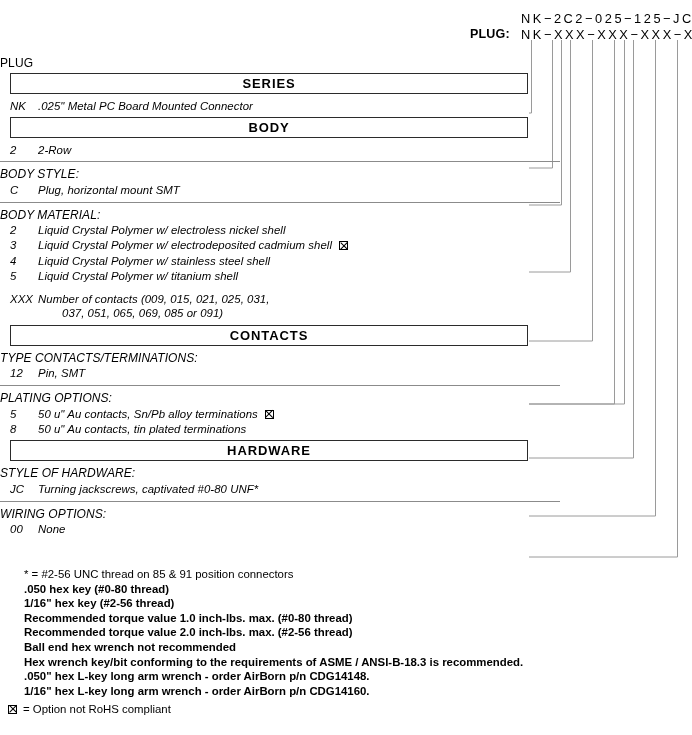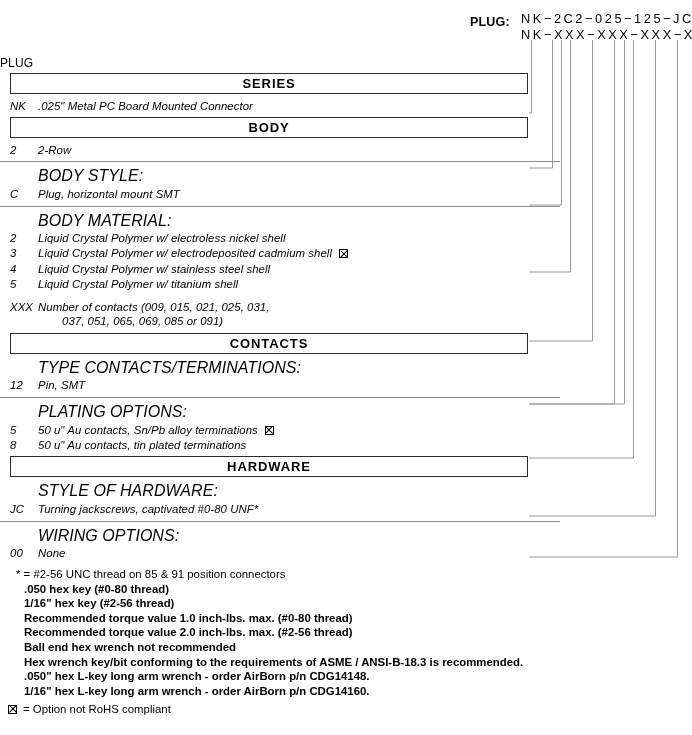--- a/index.html
+++ b/index.html
@@ -19,21 +19,21 @@
   #pn-header {
     position: absolute;
     top: 7px;
     left: 0;
     width: 692px;
     height: 48px;
   }
   #pn-label {
     position: absolute;
     left: 470px;
-    top: 8px;
+    top: 20px;
     font-size: 12.5px;
     font-weight: bold;
     letter-spacing: 0.2px;
   }
   .pn-line {
     position: absolute;
     left: 521px;
     font-size: 12.8px;
     letter-spacing: 2.55px;
     white-space: pre;
@@ -78,22 +78,21 @@
   .sec-title-box span {
     font-size: 13px;
     font-weight: bold;
     letter-spacing: 0.9px;
   }
 
   .group { padding: 4px 0 4px 0; font-style: italic; }
   .group.ruled { border-top: 1.1px solid #8b8b8b; }
 
   .group-heading {
-    font-size: 16px;
-    margin-left: 38px;
+    font-size: 12px;
     padding: 1px 0 1px 0;
     letter-spacing: 0.05px;
   }
 
   .opt-row {
     display: flex;
     align-items: flex-start;
     font-size: 11.4px;
     line-height: 14.2px;
     padding: 0.5px 0;
@@ -132,21 +131,21 @@
 
   
   #footnotes {
     position: absolute;
     left: 8px;
     top: 567px;
     width: 560px;
     font-size: 11.4px;
     line-height: 14.6px;
   }
-  #footnotes .fn-first { margin-left: 8px; }
+  #footnotes .fn-first { margin-left: 16px; }
   #footnotes .fn-ind { margin-left: 16px; font-weight: bold; }
 
   #rohs-legend {
     position: absolute;
     left: 8px;
     top: 703px;
     font-size: 11.4px;
     display: flex;
     align-items: center;
   }

